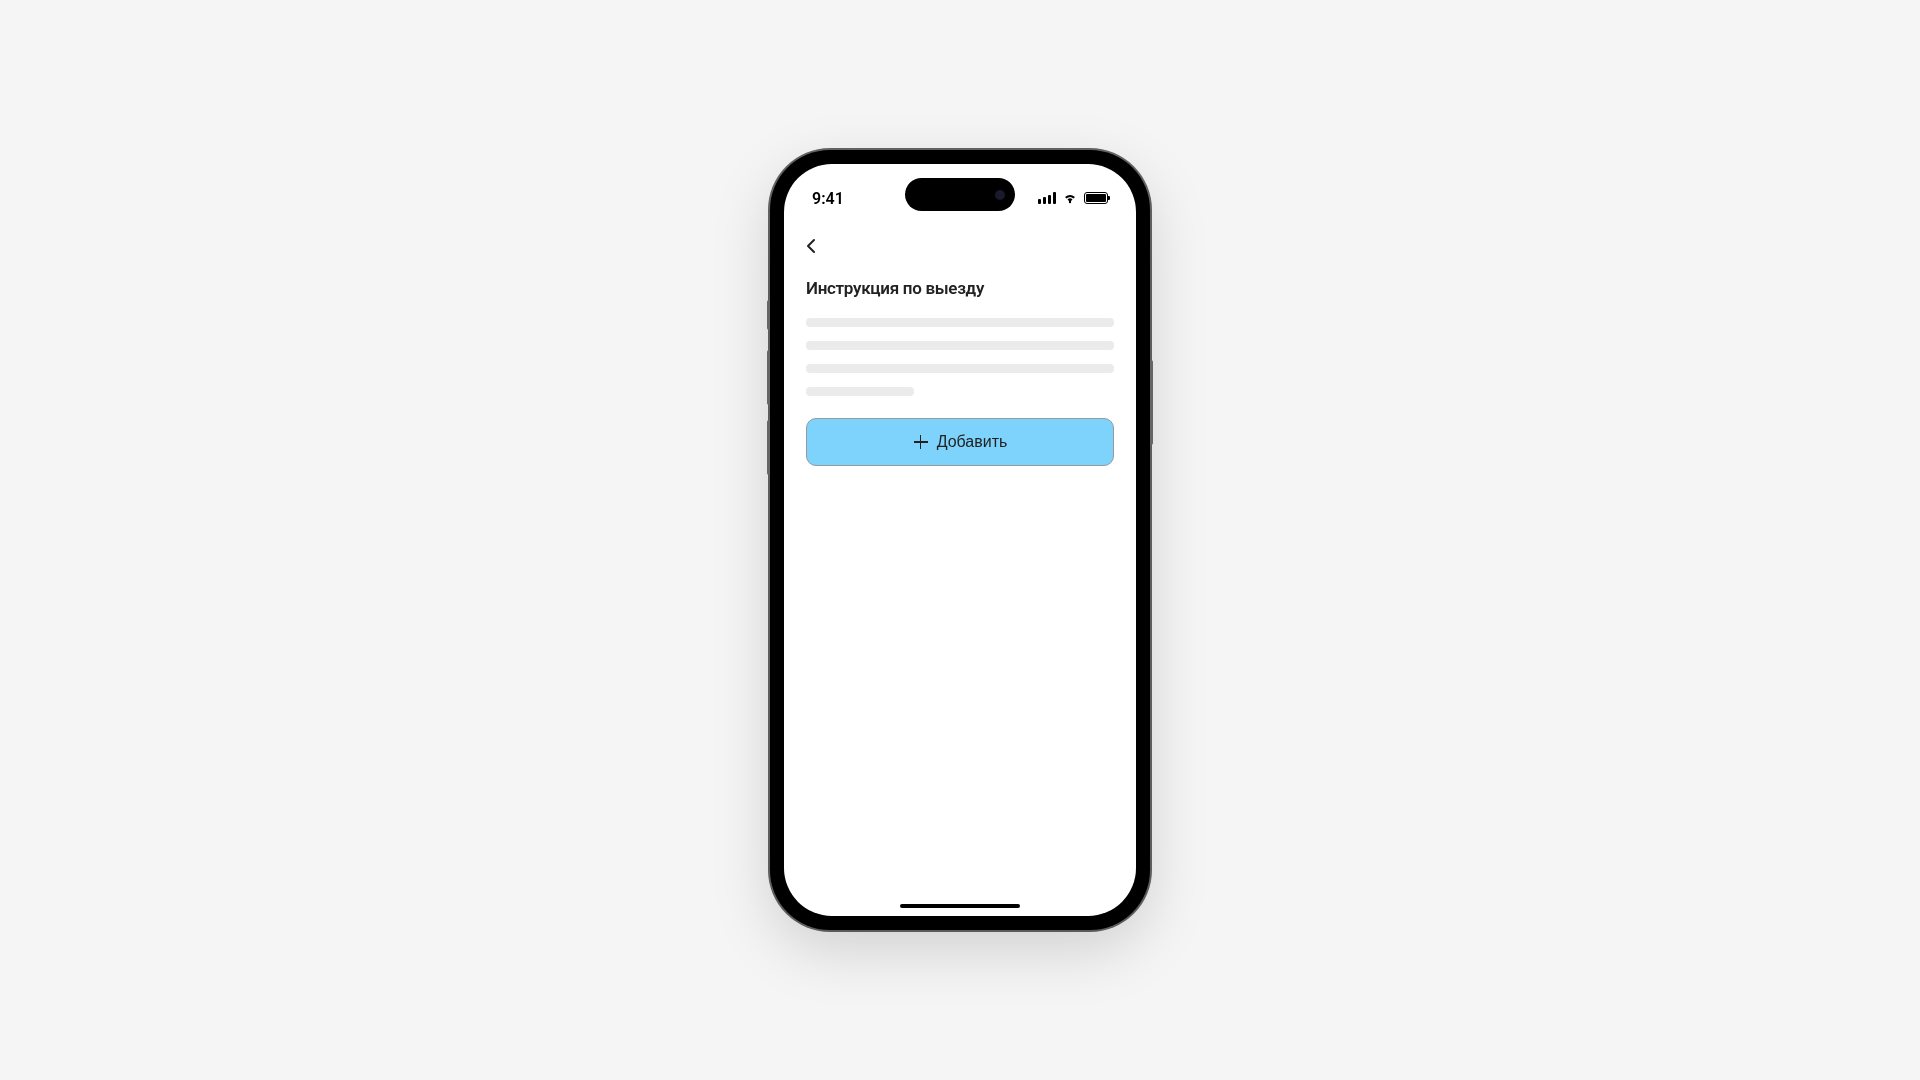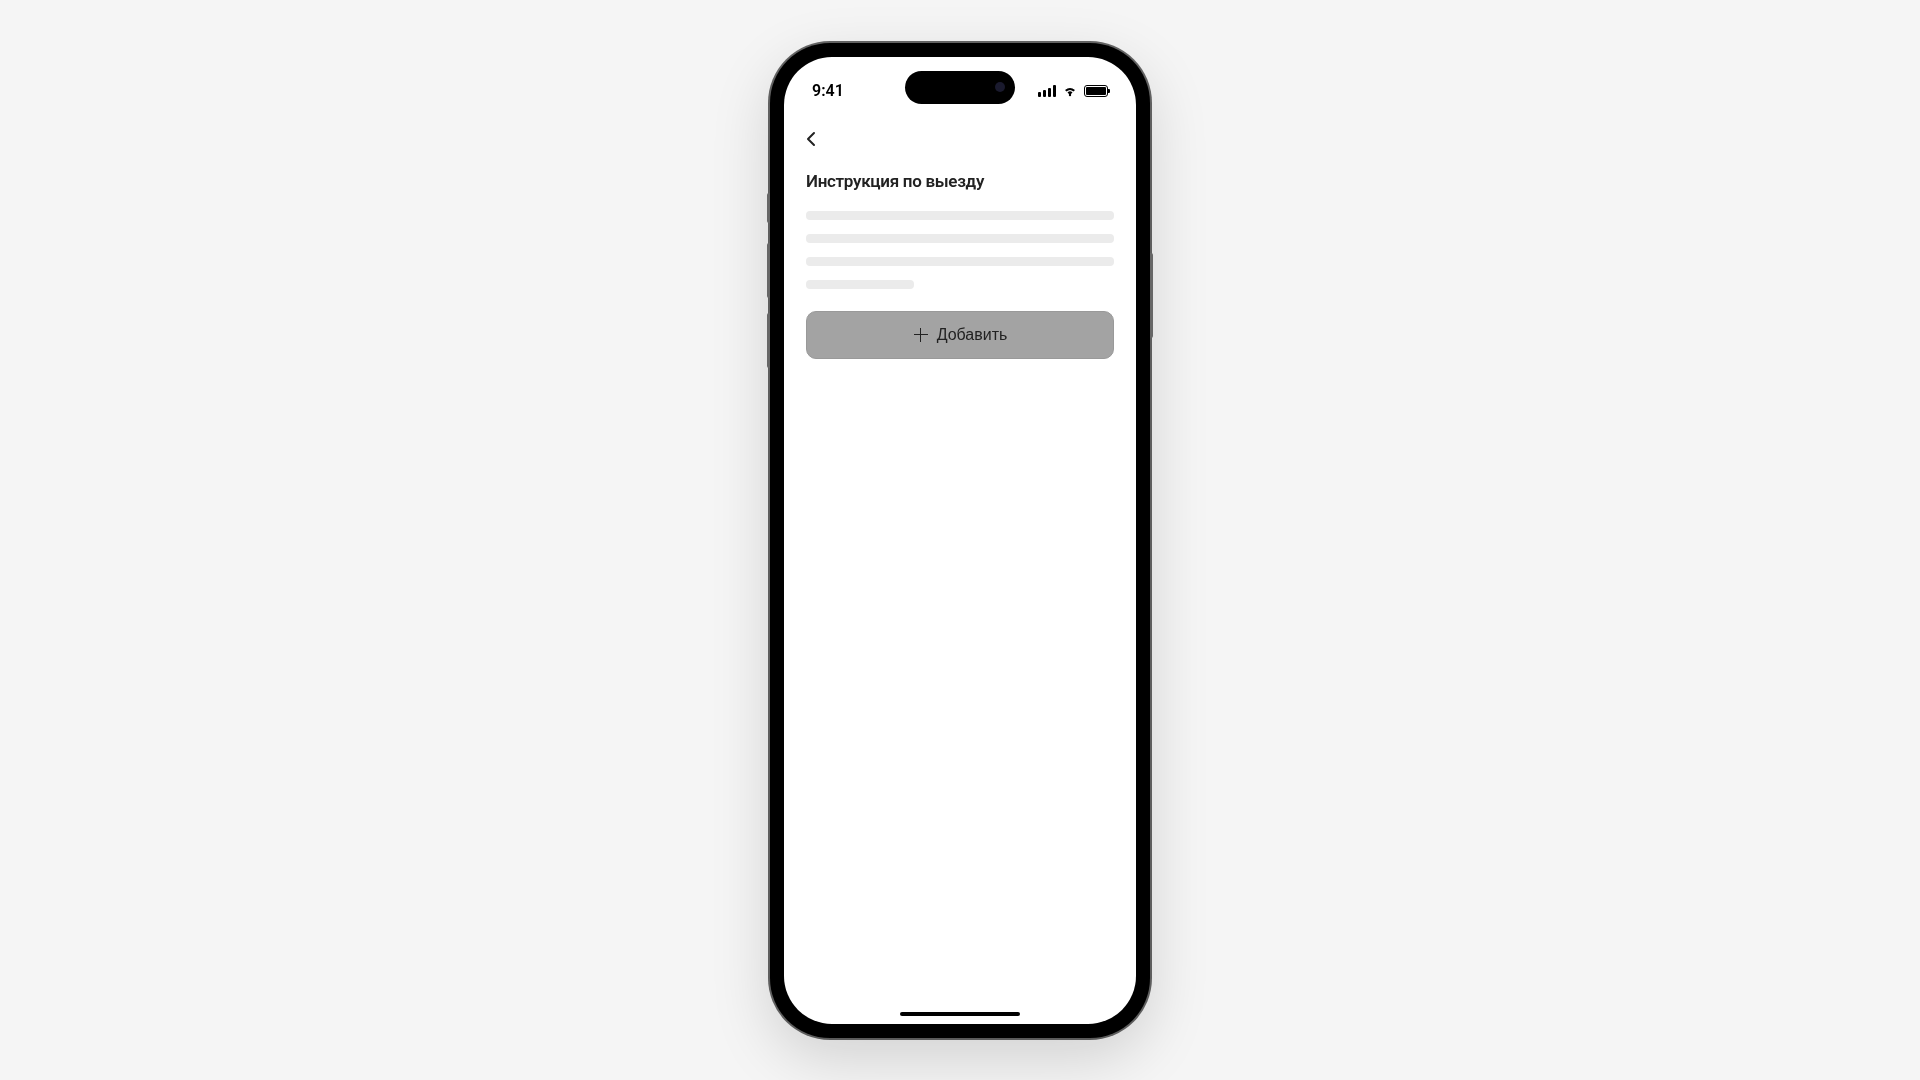--- a/index.html
+++ b/index.html
@@ -13,21 +13,21 @@
     height: 1080px;
     background: #f5f5f5;
     display: flex;
     align-items: center;
     justify-content: center;
     font-family: -apple-system, BlinkMacSystemFont, "Segoe UI", Roboto, Helvetica, Arial, sans-serif;
   }
   
   .phone-frame {
     width: 380px;
-    height: 995px;
+    height: 780px;
     background: #000;
     border-radius: 60px;
     padding: 14px;
     position: relative;
     box-shadow: 0 20px 60px rgba(0,0,0,0.15), 0 0 0 2px #666;
   }
   
   .phone-side-button-left-1 {
     position: absolute;
     left: -3px;
@@ -208,21 +208,21 @@
   }
   
   .placeholder-line.full { width: 100%; }
   .placeholder-line.short { width: 35%; }
   
   .add-button {
     width: 100%;
     height: 48px;
     border: 1px solid #999;
     border-radius: 10px;
-    background: #a3a3a3;
+    background: #7dd3fc;
     display: flex;
     align-items: center;
     justify-content: center;
     gap: 8px;
     cursor: pointer;
     font-size: 16px;
     font-weight: 500;
     color: #222;
   }
   

